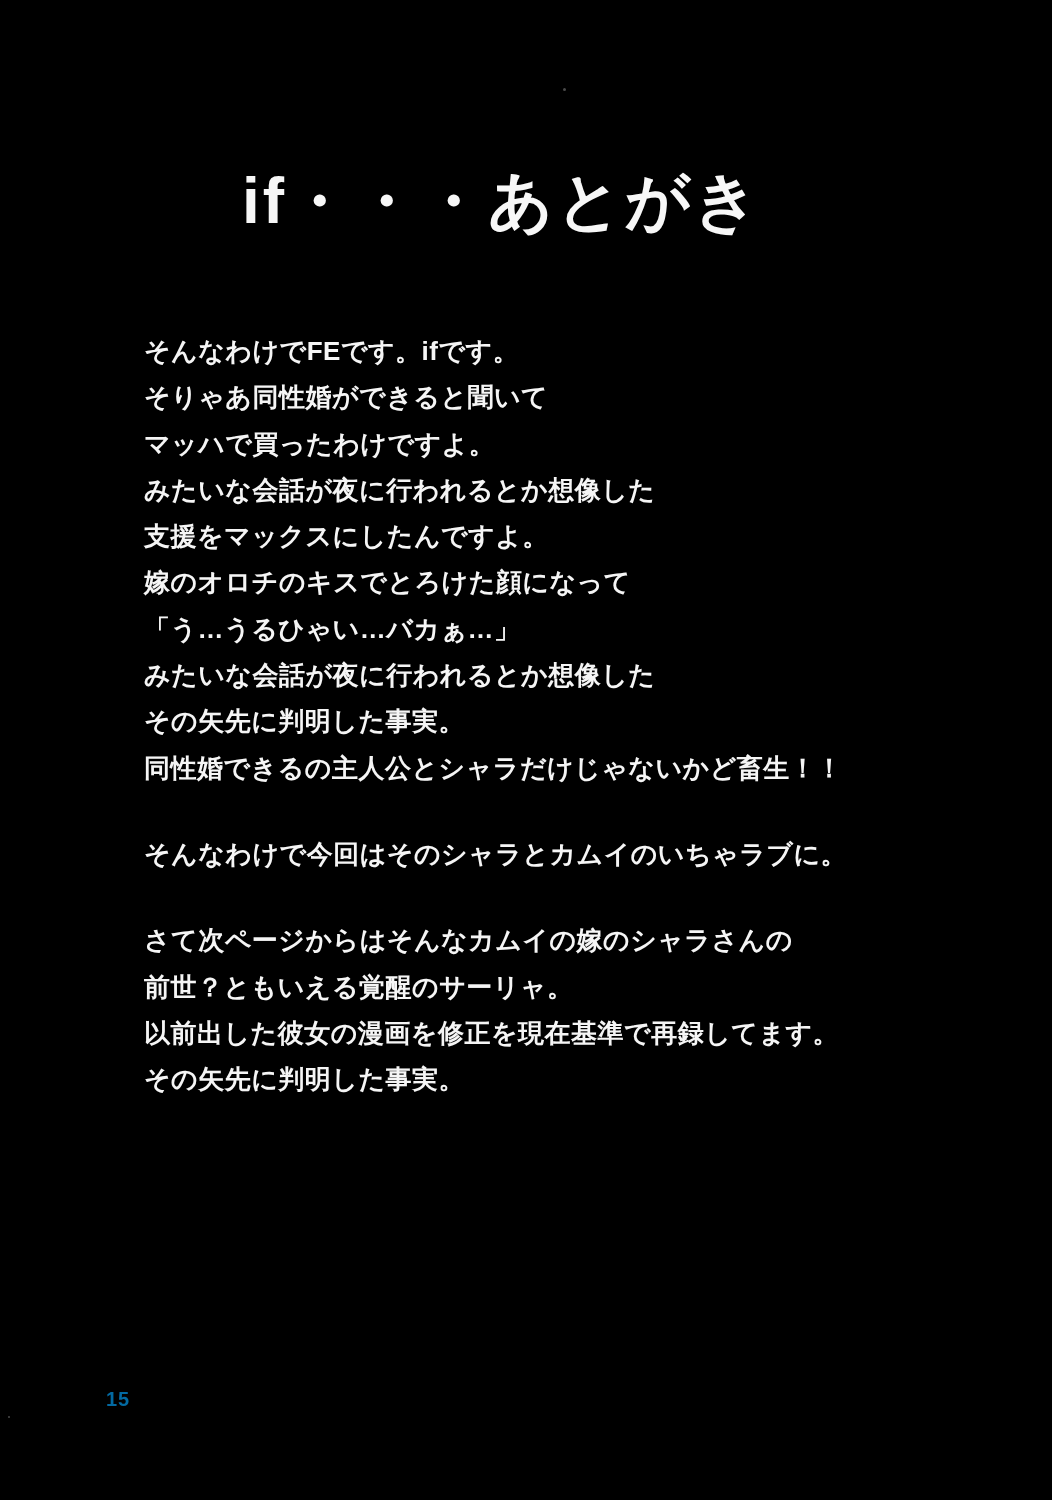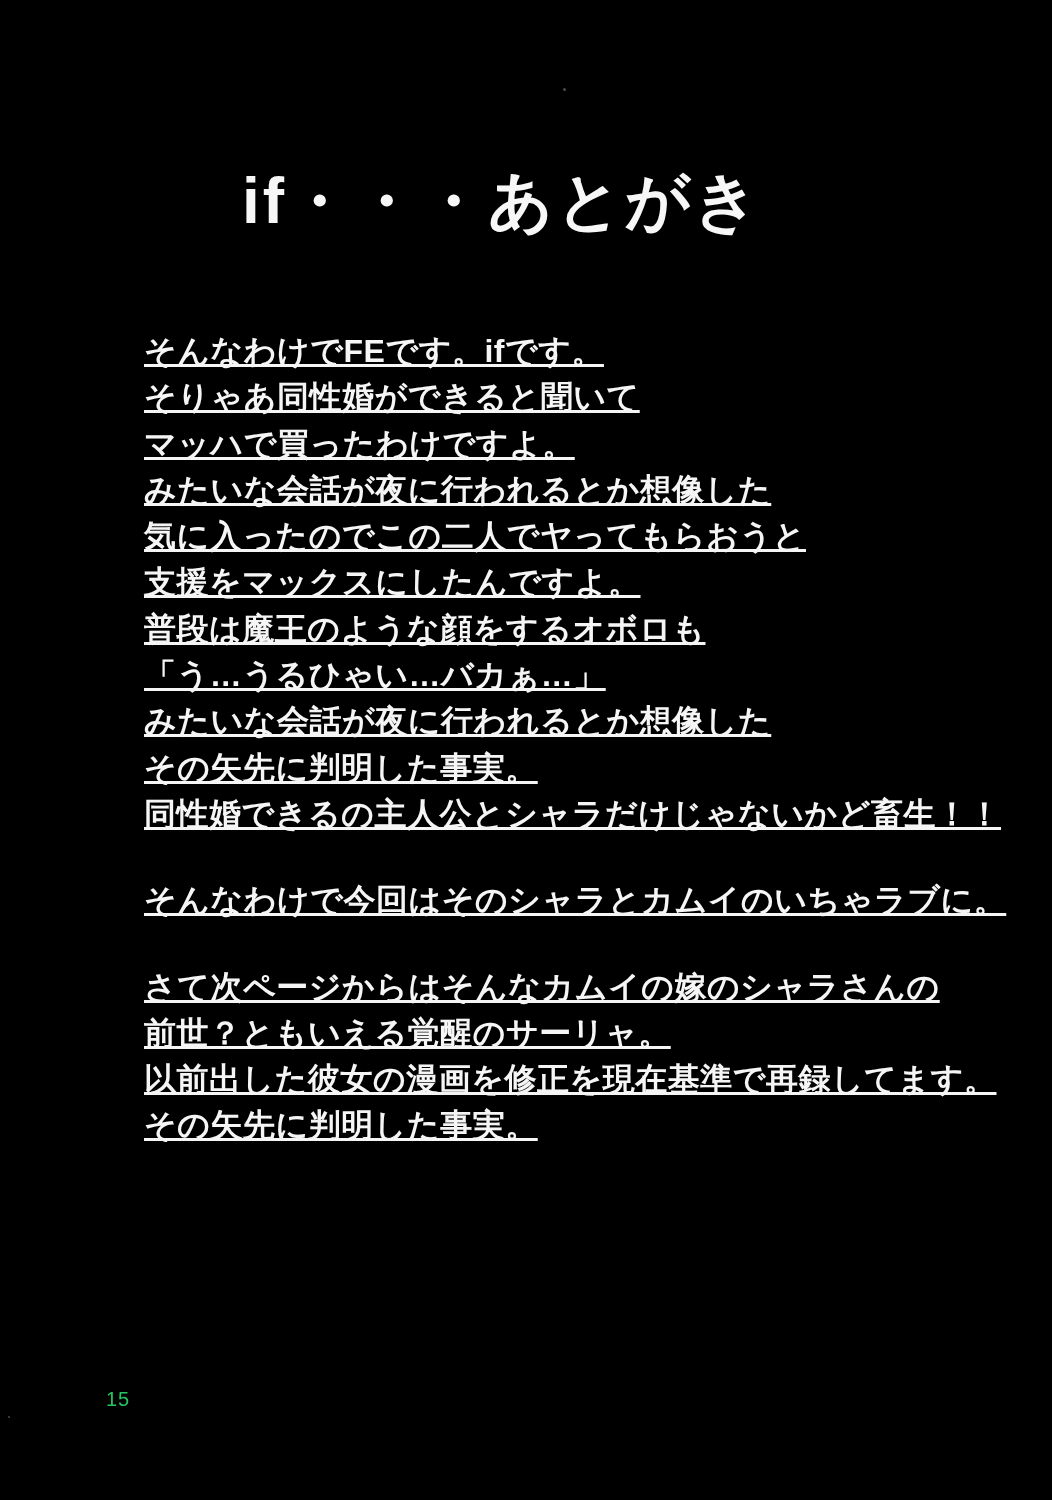--- a/index.html
+++ b/index.html
@@ -34,35 +34,34 @@
     left: 144px;
     width: 860px;
     color: #f5f5f5;
   }
   .para {
     margin: 0 0 40px 0;
     padding: 0;
   }
   .line {
     display: block;
-    font-size: 32px;
+    font-size: 26px;
     font-weight: bold;
     line-height: 46.3px;
     letter-spacing: 0.5px;
     white-space: nowrap;
-    text-decoration: underline;
   }
   .page-number {
     position: absolute;
     left: 106px;
     top: 1388px;
     font-size: 20px;
-    font-weight: normal;
+    font-weight: bold;
     letter-spacing: 1px;
-    color: #22c55e;
+    color: #0369a1;
   }
   .speck {
     position: absolute;
     border-radius: 50%;
     background: #4a4a4a;
   }
   .speck-1 { left: 563px; top: 88px;  width: 3px; height: 3px; }
   .speck-2 { left: 8px;   top: 1416px; width: 2px; height: 2px; }
   .speck-3 { left: 30px;  top: 1492px; width: 3px; height: 3px; background: #3a3a3a; }
 </style>
@@ -73,23 +72,22 @@
 
   <h1 class="title">if・・・あとがき</h1>
 
   <div class="body-text">
 
     <p class="para">
       <span class="line">そんなわけでFEです。ifです。</span>
       <span class="line">そりゃあ同性婚ができると聞いて</span>
       <span class="line">マッハで買ったわけですよ。</span>
       <span class="line">みたいな会話が夜に行われるとか想像した</span>
-      <span class="line">気に入ったのでこの二人でヤってもらおうと</span>
       <span class="line">支援をマックスにしたんですよ。</span>
-      <span class="line">普段は魔王のような顔をするオボロも</span>
+      <span class="line">嫁のオロチのキスでとろけた顔になって</span>
       <span class="line">「う…うるひゃい…バカぁ…」</span>
       <span class="line">みたいな会話が夜に行われるとか想像した</span>
       <span class="line">その矢先に判明した事実。</span>
       <span class="line">同性婚できるの主人公とシャラだけじゃないかど畜生！！</span>
     </p>
 
     <p class="para">
       <span class="line">そんなわけで今回はそのシャラとカムイのいちゃラブに。</span>
     </p>
 

